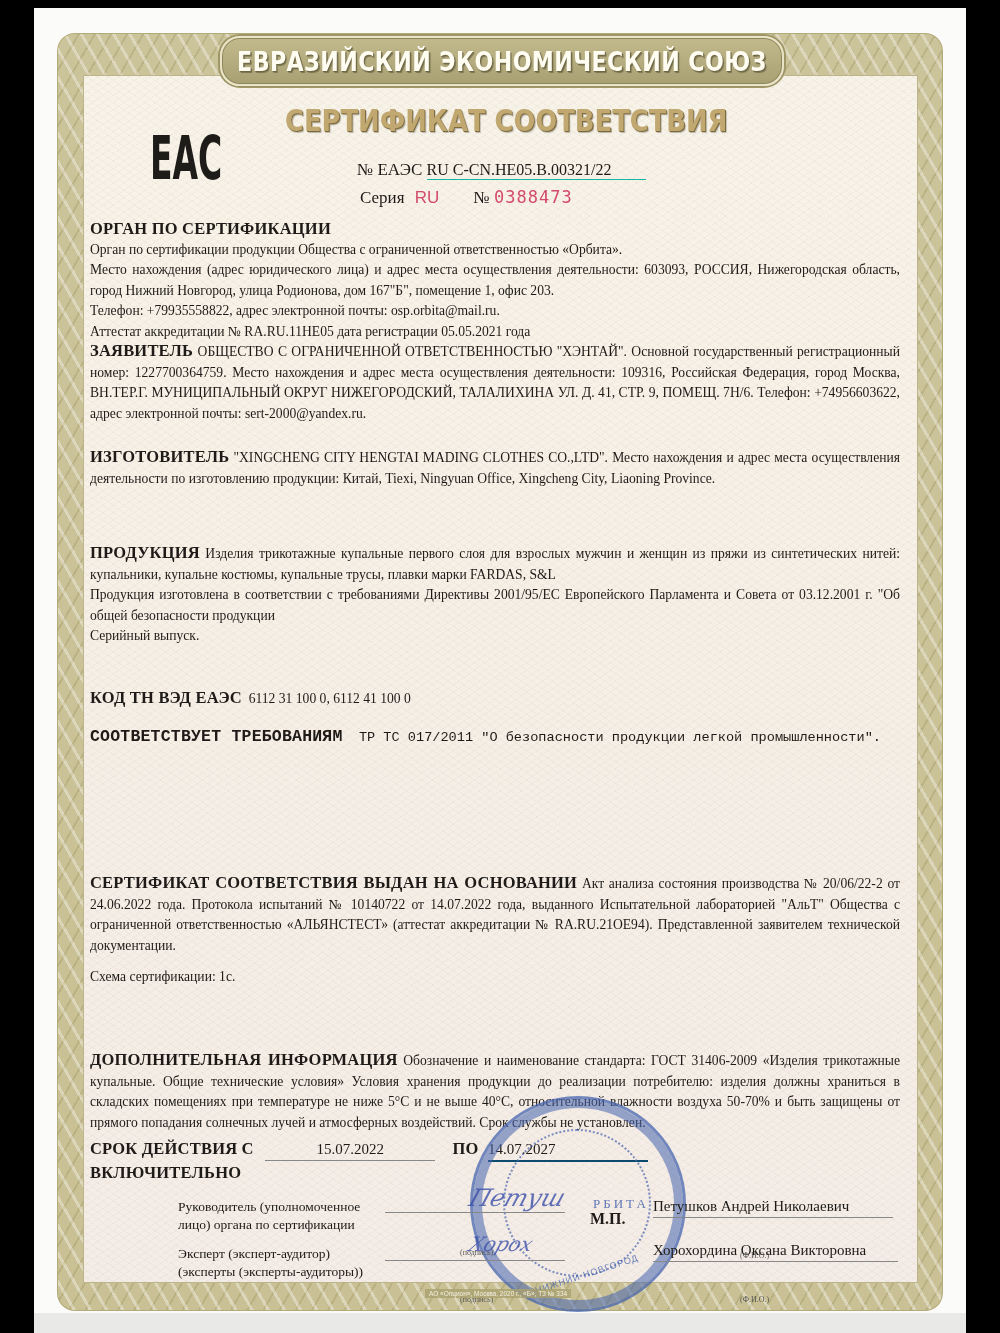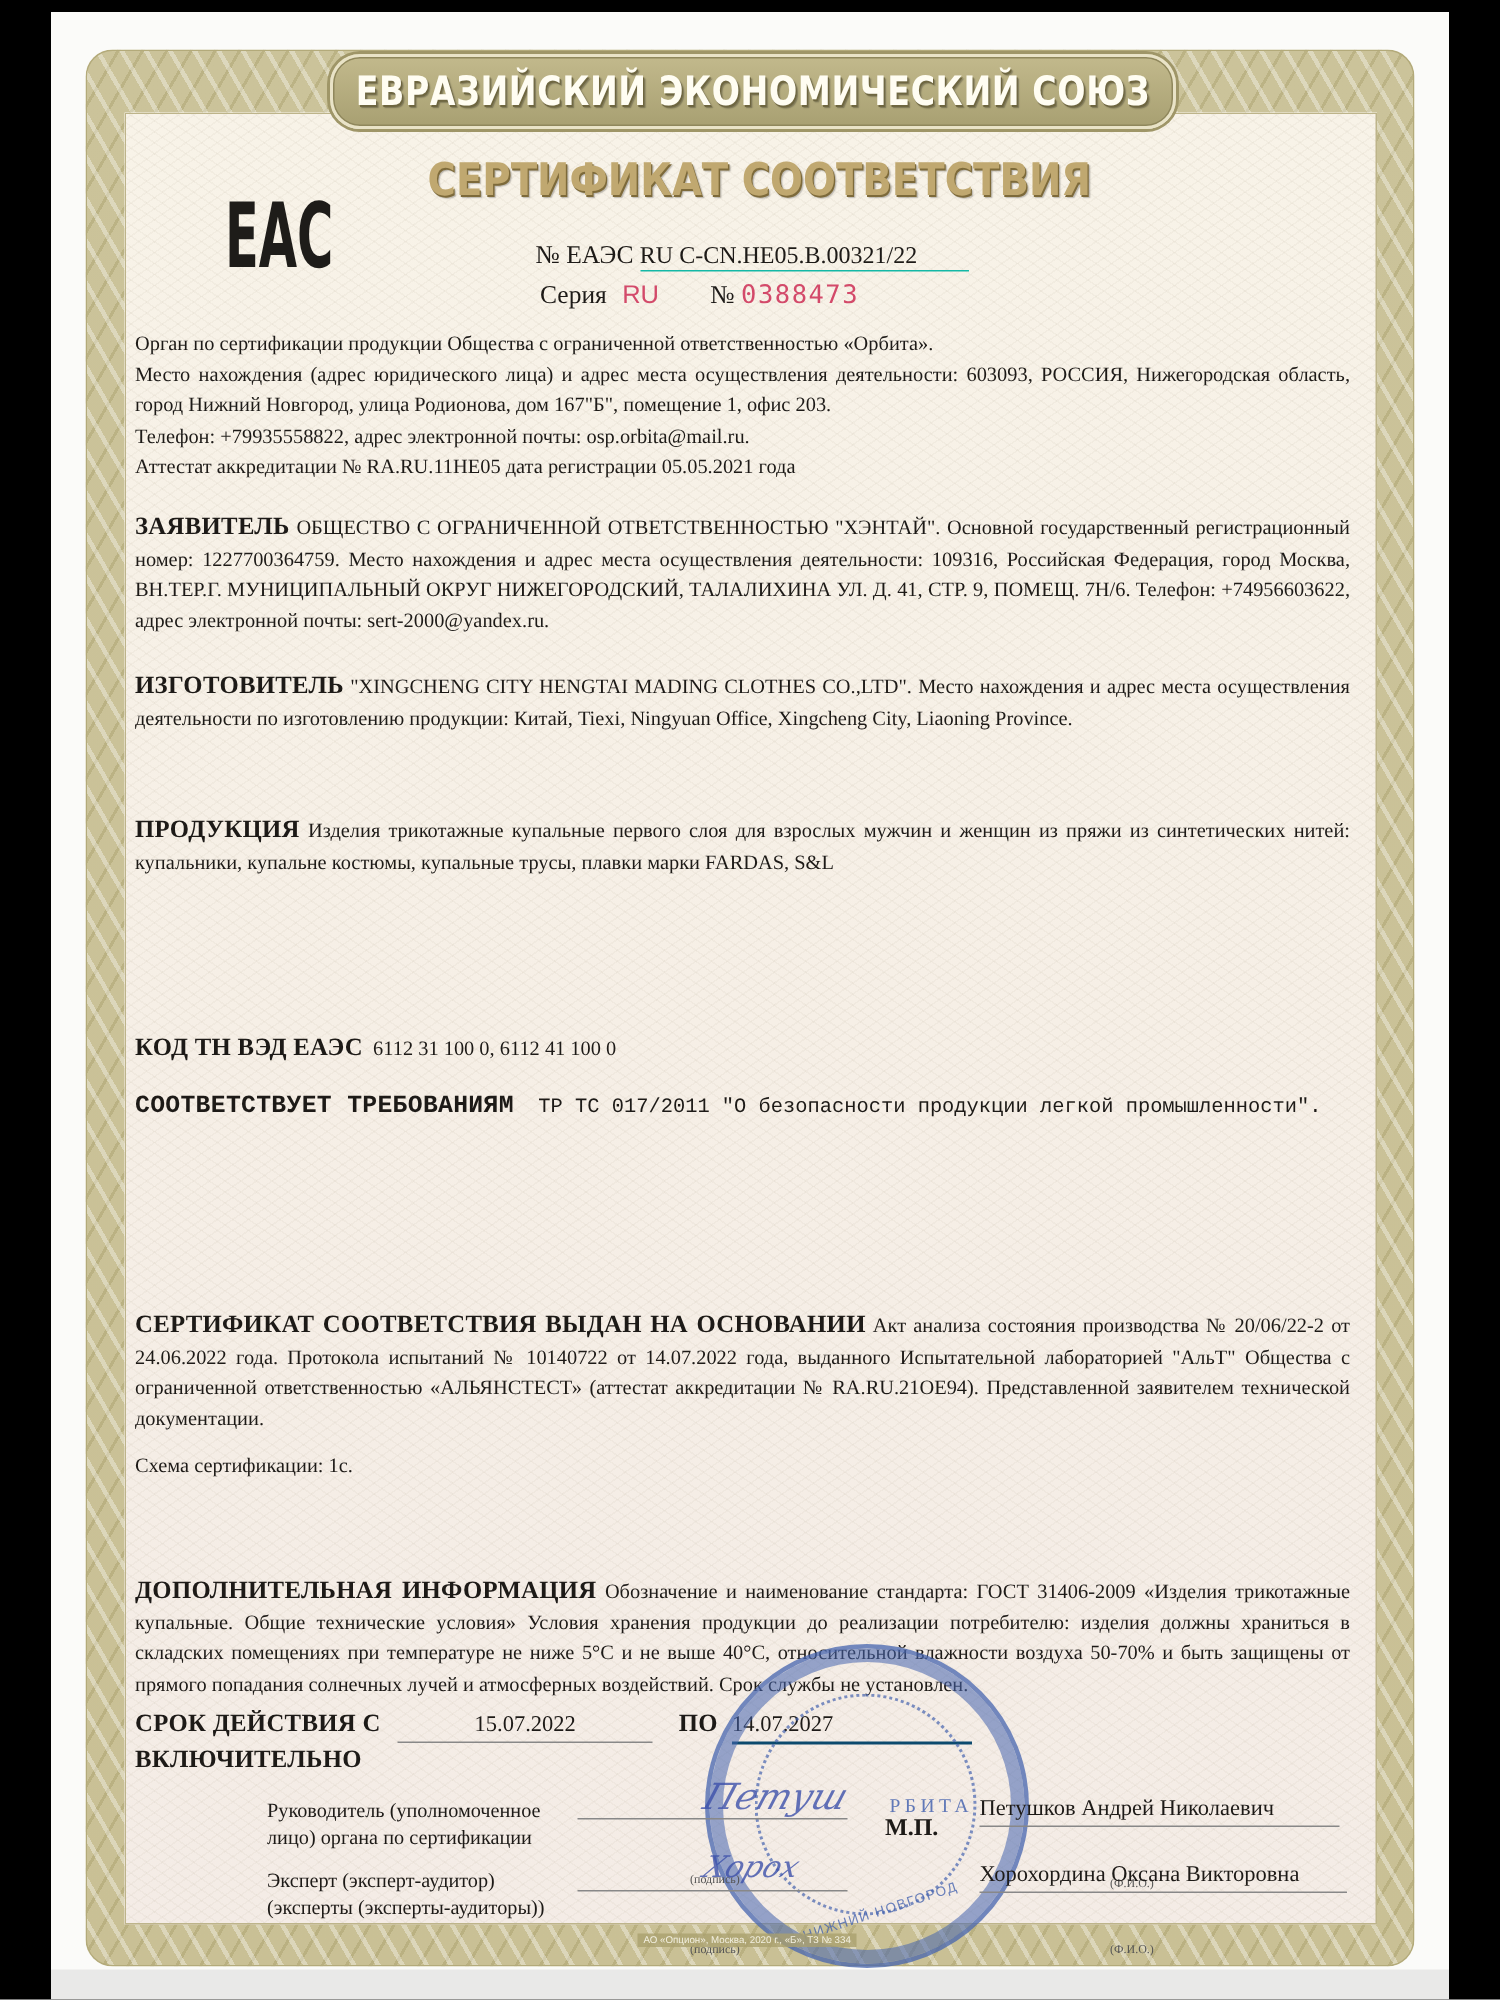--- a/index.html
+++ b/index.html
@@ -114,39 +114,42 @@
   <span class="val">RU C-CN.HE05.B.00321/22</span>
 </div>
 <div class="series">
   <span>Серия</span>
   <span class="ru">RU</span>
   <span>№</span>
   <span class="red">0388473</span>
 </div>
 
 <div class="block" style="top:219px;">
+  <div class="head">ОРГАН ПО СЕРТИФИКАЦИИ</div>
   <div>Орган по сертификации продукции Общества с ограниченной ответственностью «Орбита».</div>
   <div>Место нахождения (адрес юридического лица) и адрес места осуществления деятельности: 603093, РОССИЯ, Нижегородская область, город Нижний Новгород, улица Родионова, дом 167"Б", помещение 1, офис 203.</div>
   <div>Телефон: +79935558822, адрес электронной почты: osp.orbita@mail.ru.</div>
   <div>Аттестат аккредитации № RA.RU.11HE05 дата регистрации 05.05.2021 года</div>
 </div>
 
 <div class="block" style="top:341px;">
   <span class="head">ЗАЯВИТЕЛЬ</span>
   <span>ОБЩЕСТВО С ОГРАНИЧЕННОЙ ОТВЕТСТВЕННОСТЬЮ "ХЭНТАЙ". Основной государственный регистрационный номер: 1227700364759. Место нахождения и адрес места осуществления деятельности: 109316, Российская Федерация, город Москва, ВН.ТЕР.Г. МУНИЦИПАЛЬНЫЙ ОКРУГ НИЖЕГОРОДСКИЙ, ТАЛАЛИХИНА УЛ. Д. 41, СТР. 9, ПОМЕЩ. 7Н/6. Телефон: +74956603622, адрес электронной почты: sert-2000@yandex.ru.</span>
 </div>
 
 <div class="block" style="top:447px;">
   <span class="head">ИЗГОТОВИТЕЛЬ</span>
   <span>"XINGCHENG CITY HENGTAI MADING CLOTHES CO.,LTD". Место нахождения и адрес места осуществления деятельности по изготовлению продукции: Китай, Tiexi, Ningyuan Office, Xingcheng City, Liaoning Province.</span>
 </div>
 
 <div class="block" style="top:543px;">
   <span class="head">ПРОДУКЦИЯ</span>
   <span>Изделия трикотажные купальные первого слоя для взрослых мужчин и женщин из пряжи из синтетических нитей: купальники, купальне костюмы, купальные трусы, плавки марки FARDAS, S&amp;L</span>
+  <div>Продукция изготовлена в соответствии с требованиями Директивы 2001/95/ЕС Европейского Парламента и Совета от 03.12.2001 г. "Об общей безопасности продукции</div>
+  <div>Серийный выпуск.</div>
 </div>
 
 <div class="block" style="top:688px;">
   <span class="head">КОД ТН ВЭД ЕАЭС</span>
   &nbsp;<span>6112 31 100 0, 6112 41 100 0</span>
 </div>
 
 <div class="block" style="top:727px;font-family:Liberation Mono, monospace;">
   <span class="head">СООТВЕТСТВУЕТ ТРЕБОВАНИЯМ</span>
   &nbsp;<span>ТР ТС 017/2011 "О безопасности продукции легкой промышленности".</span>

